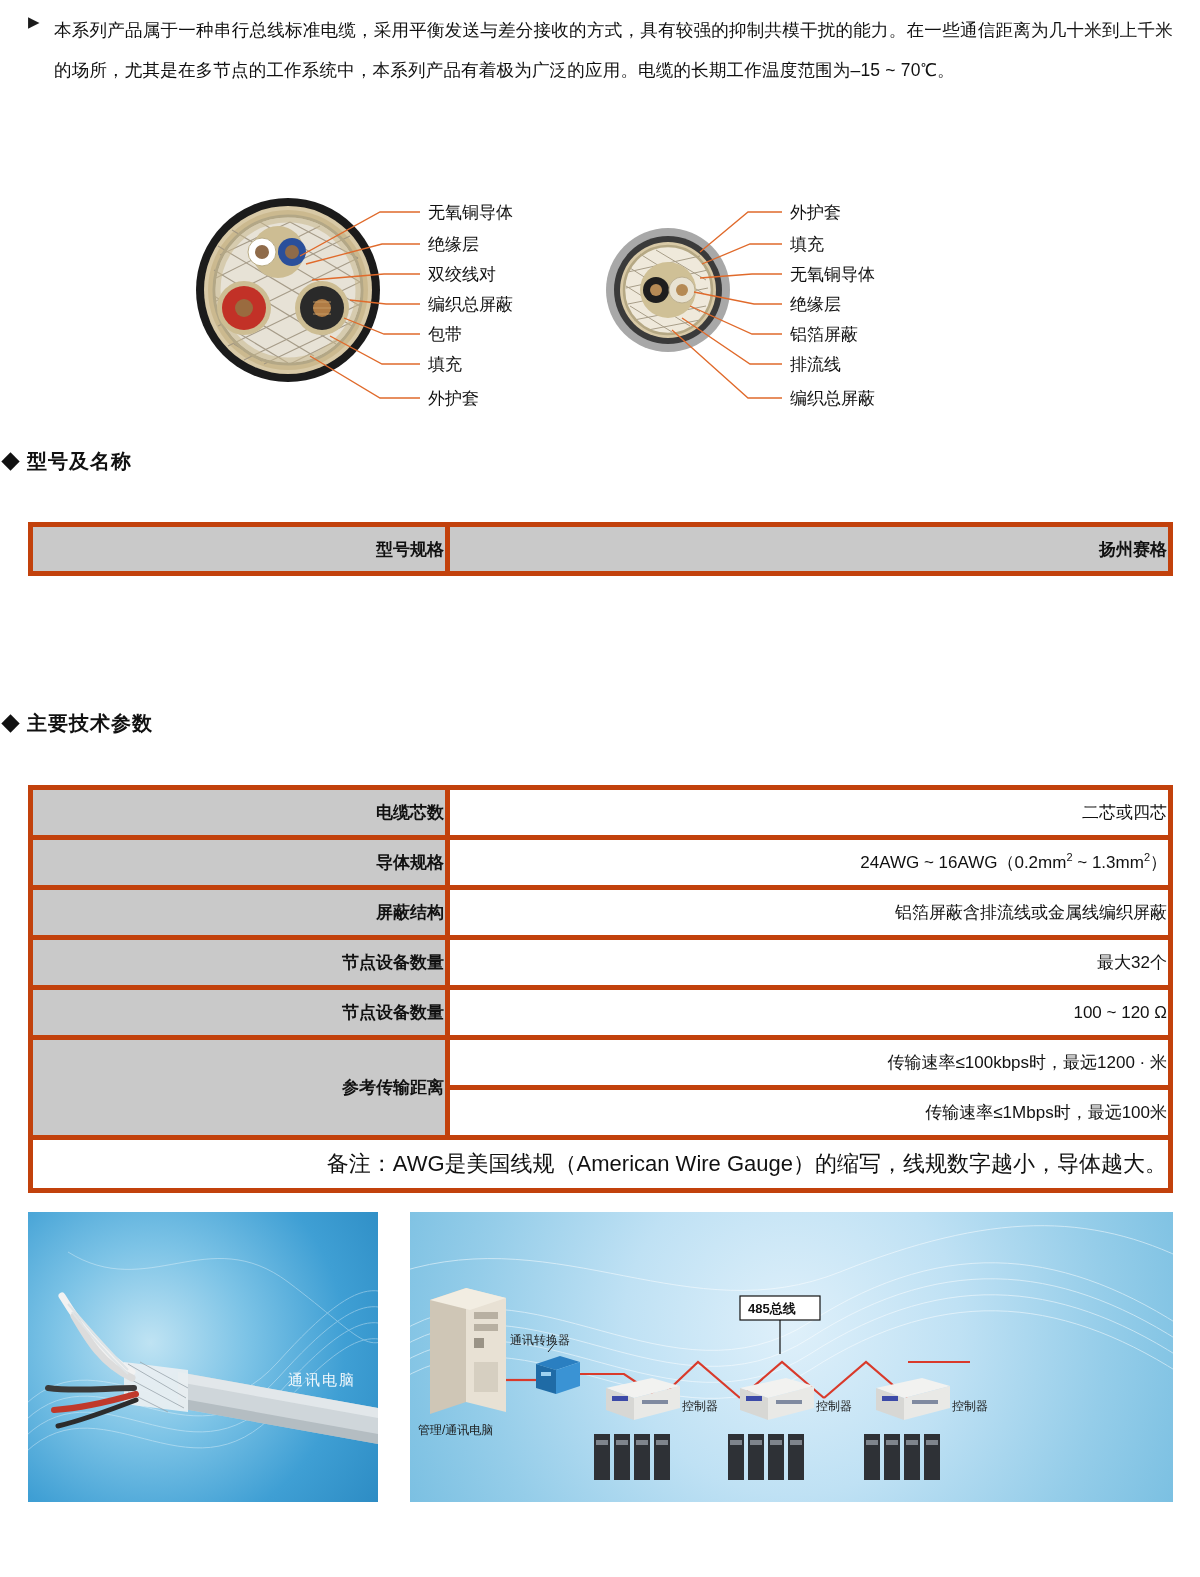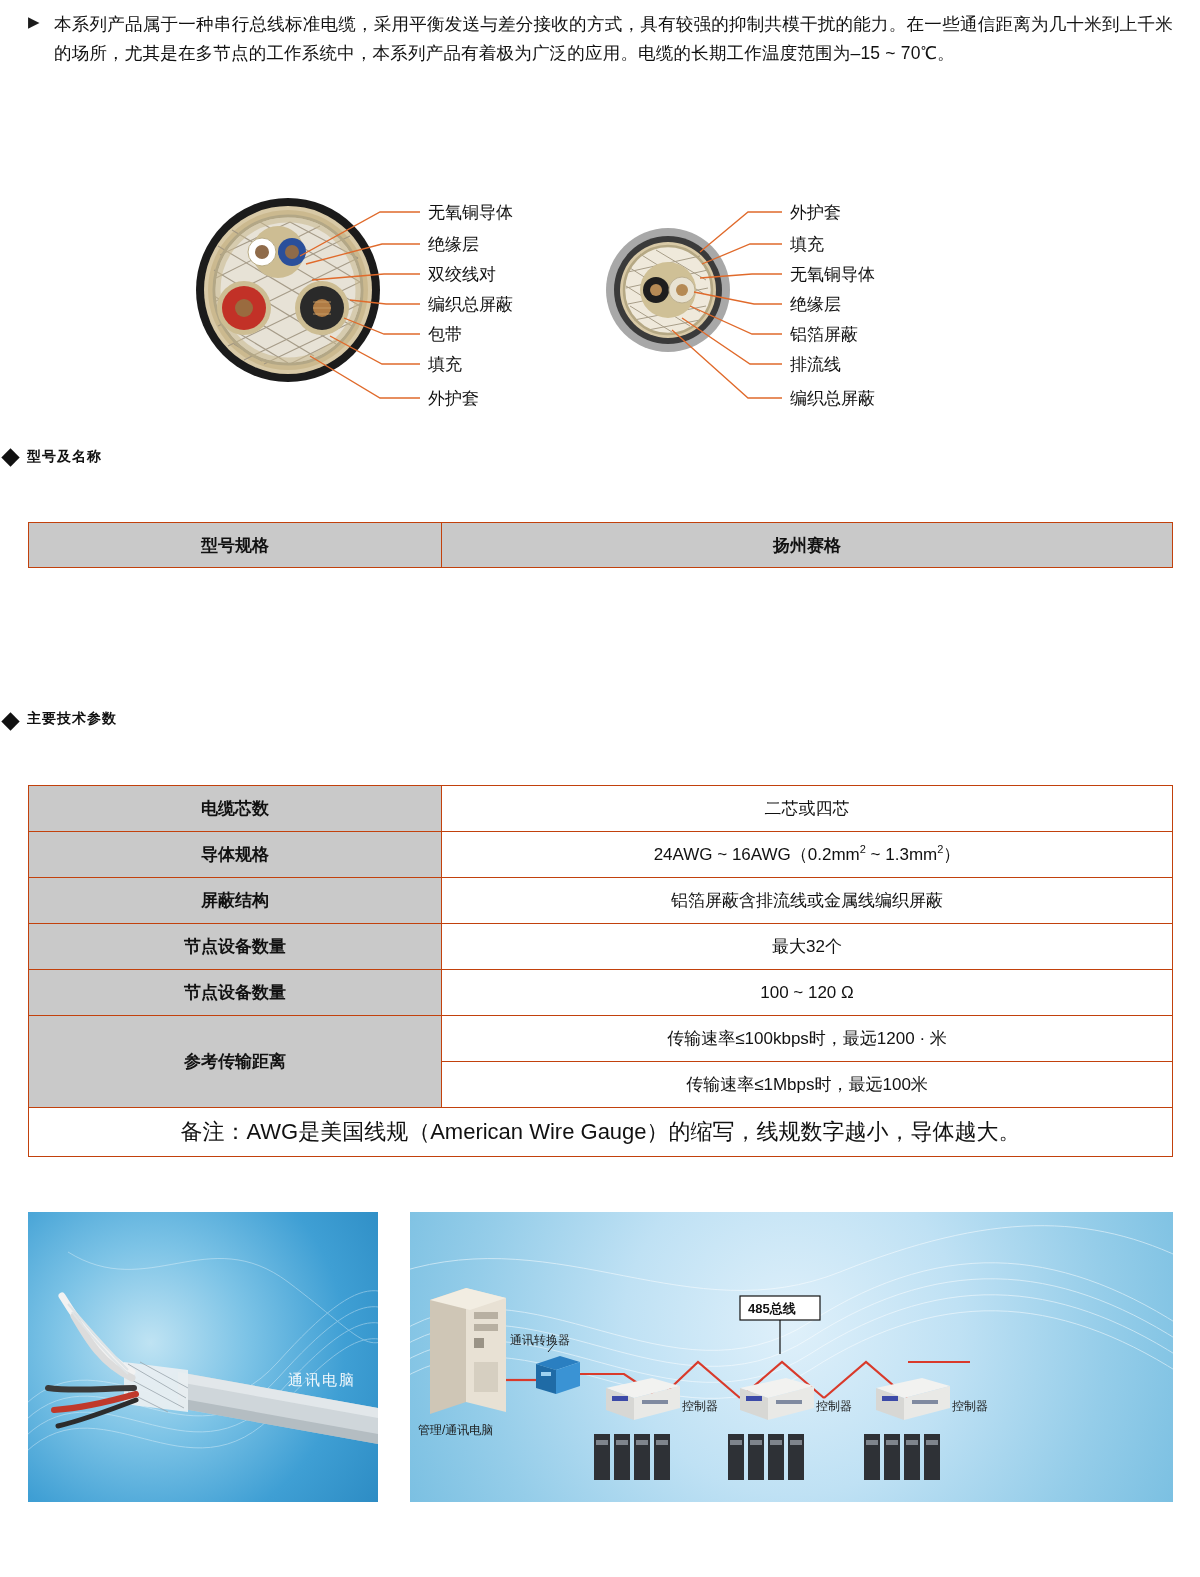--- a/index.html
+++ b/index.html
@@ -34,21 +34,21 @@
     width: 26px;
     flex: 0 0 26px;
     padding-top: 4px;
     color: #1a1a1a;
     font-size: 15px;
     line-height: 1;
   }
   .intro-text {
     flex: 1;
     font-size: 17.5px;
-    line-height: 29px;
+    line-height: 40px;
     letter-spacing: 0.2px;
     text-align: justify;
     color: #111;
   }
 
   
   .diagram {
     position: absolute;
     left: 0;
     top: 160px;
@@ -65,42 +65,42 @@
     gap: 10px;
   }
   .section-head .diamond {
     width: 13px;
     height: 13px;
     background: #111;
     transform: rotate(45deg);
     display: inline-block;
   }
   .section-head .title {
-    font-size: 14px;
+    font-size: 20px;
     font-weight: bold;
     letter-spacing: 1px;
     color: #111;
   }
   #head-model { left: 4px; top: 448px; }
-  #head-params { left: 4px; top: 710px; align-items: flex-end; }
+  #head-params { left: 4px; top: 710px; }
 
   
   table {
     border-collapse: collapse;
     table-layout: fixed;
   }
   .tbl {
     position: absolute;
     border: 1px solid #8a8a8a;
   }
   .tbl td, .tbl th {
-    border: 1px solid #c2410c;
+    border: 5px solid #c2410c;
     font-size: 17px;
     font-weight: normal;
-    text-align: center;
+    text-align: right;
     color: #111;
   }
   .tbl .hdr {
     background: #c9c9c9;
     font-weight: bold;
   }
   .tbl .lbl {
     background: #c9c9c9;
     font-weight: bold;
   }

